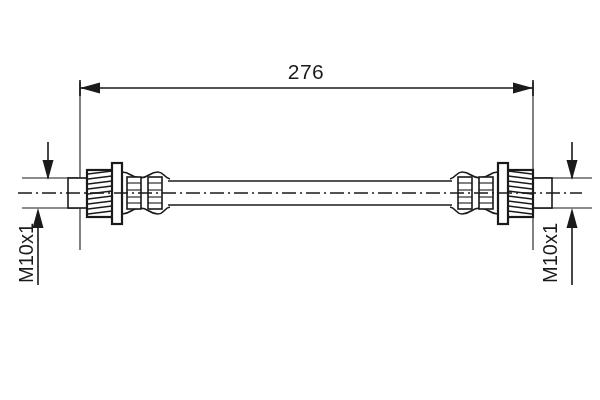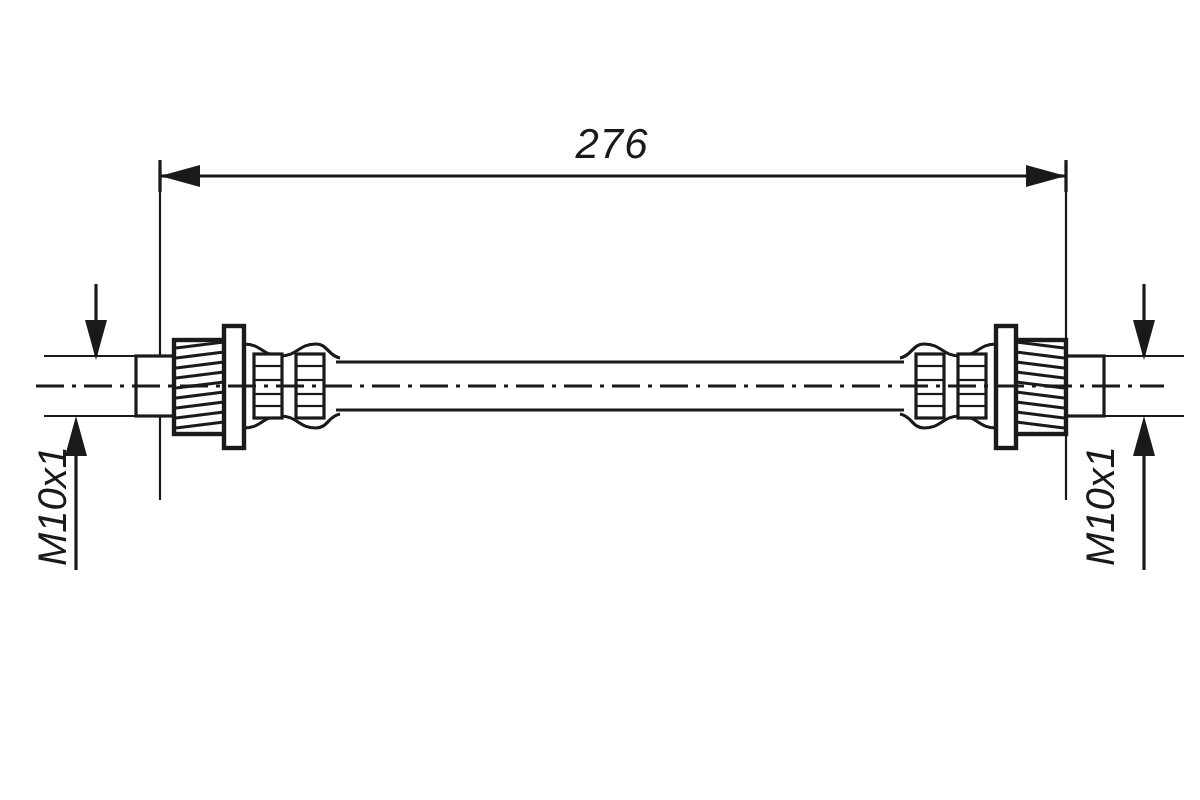--- a/index.html
+++ b/index.html
@@ -12,21 +12,20 @@
     width: 600px;
     height: 400px;
     overflow: hidden;
     font-family: "Liberation Sans", sans-serif;
   }
   #drawing-root {
     position: relative;
     width: 600px;
     height: 400px;
     background: #ffffff;
-    font-style: italic;
   }
   svg#part-drawing {
     display: block;
     width: 600px;
     height: 400px;
   }
   .ln      { stroke: #1a1a1a; fill: none; stroke-linecap: butt; }
   .thin    { stroke-width: 1.1; }
   .med     { stroke-width: 1.6; }
   .thick   { stroke-width: 2.2; }

